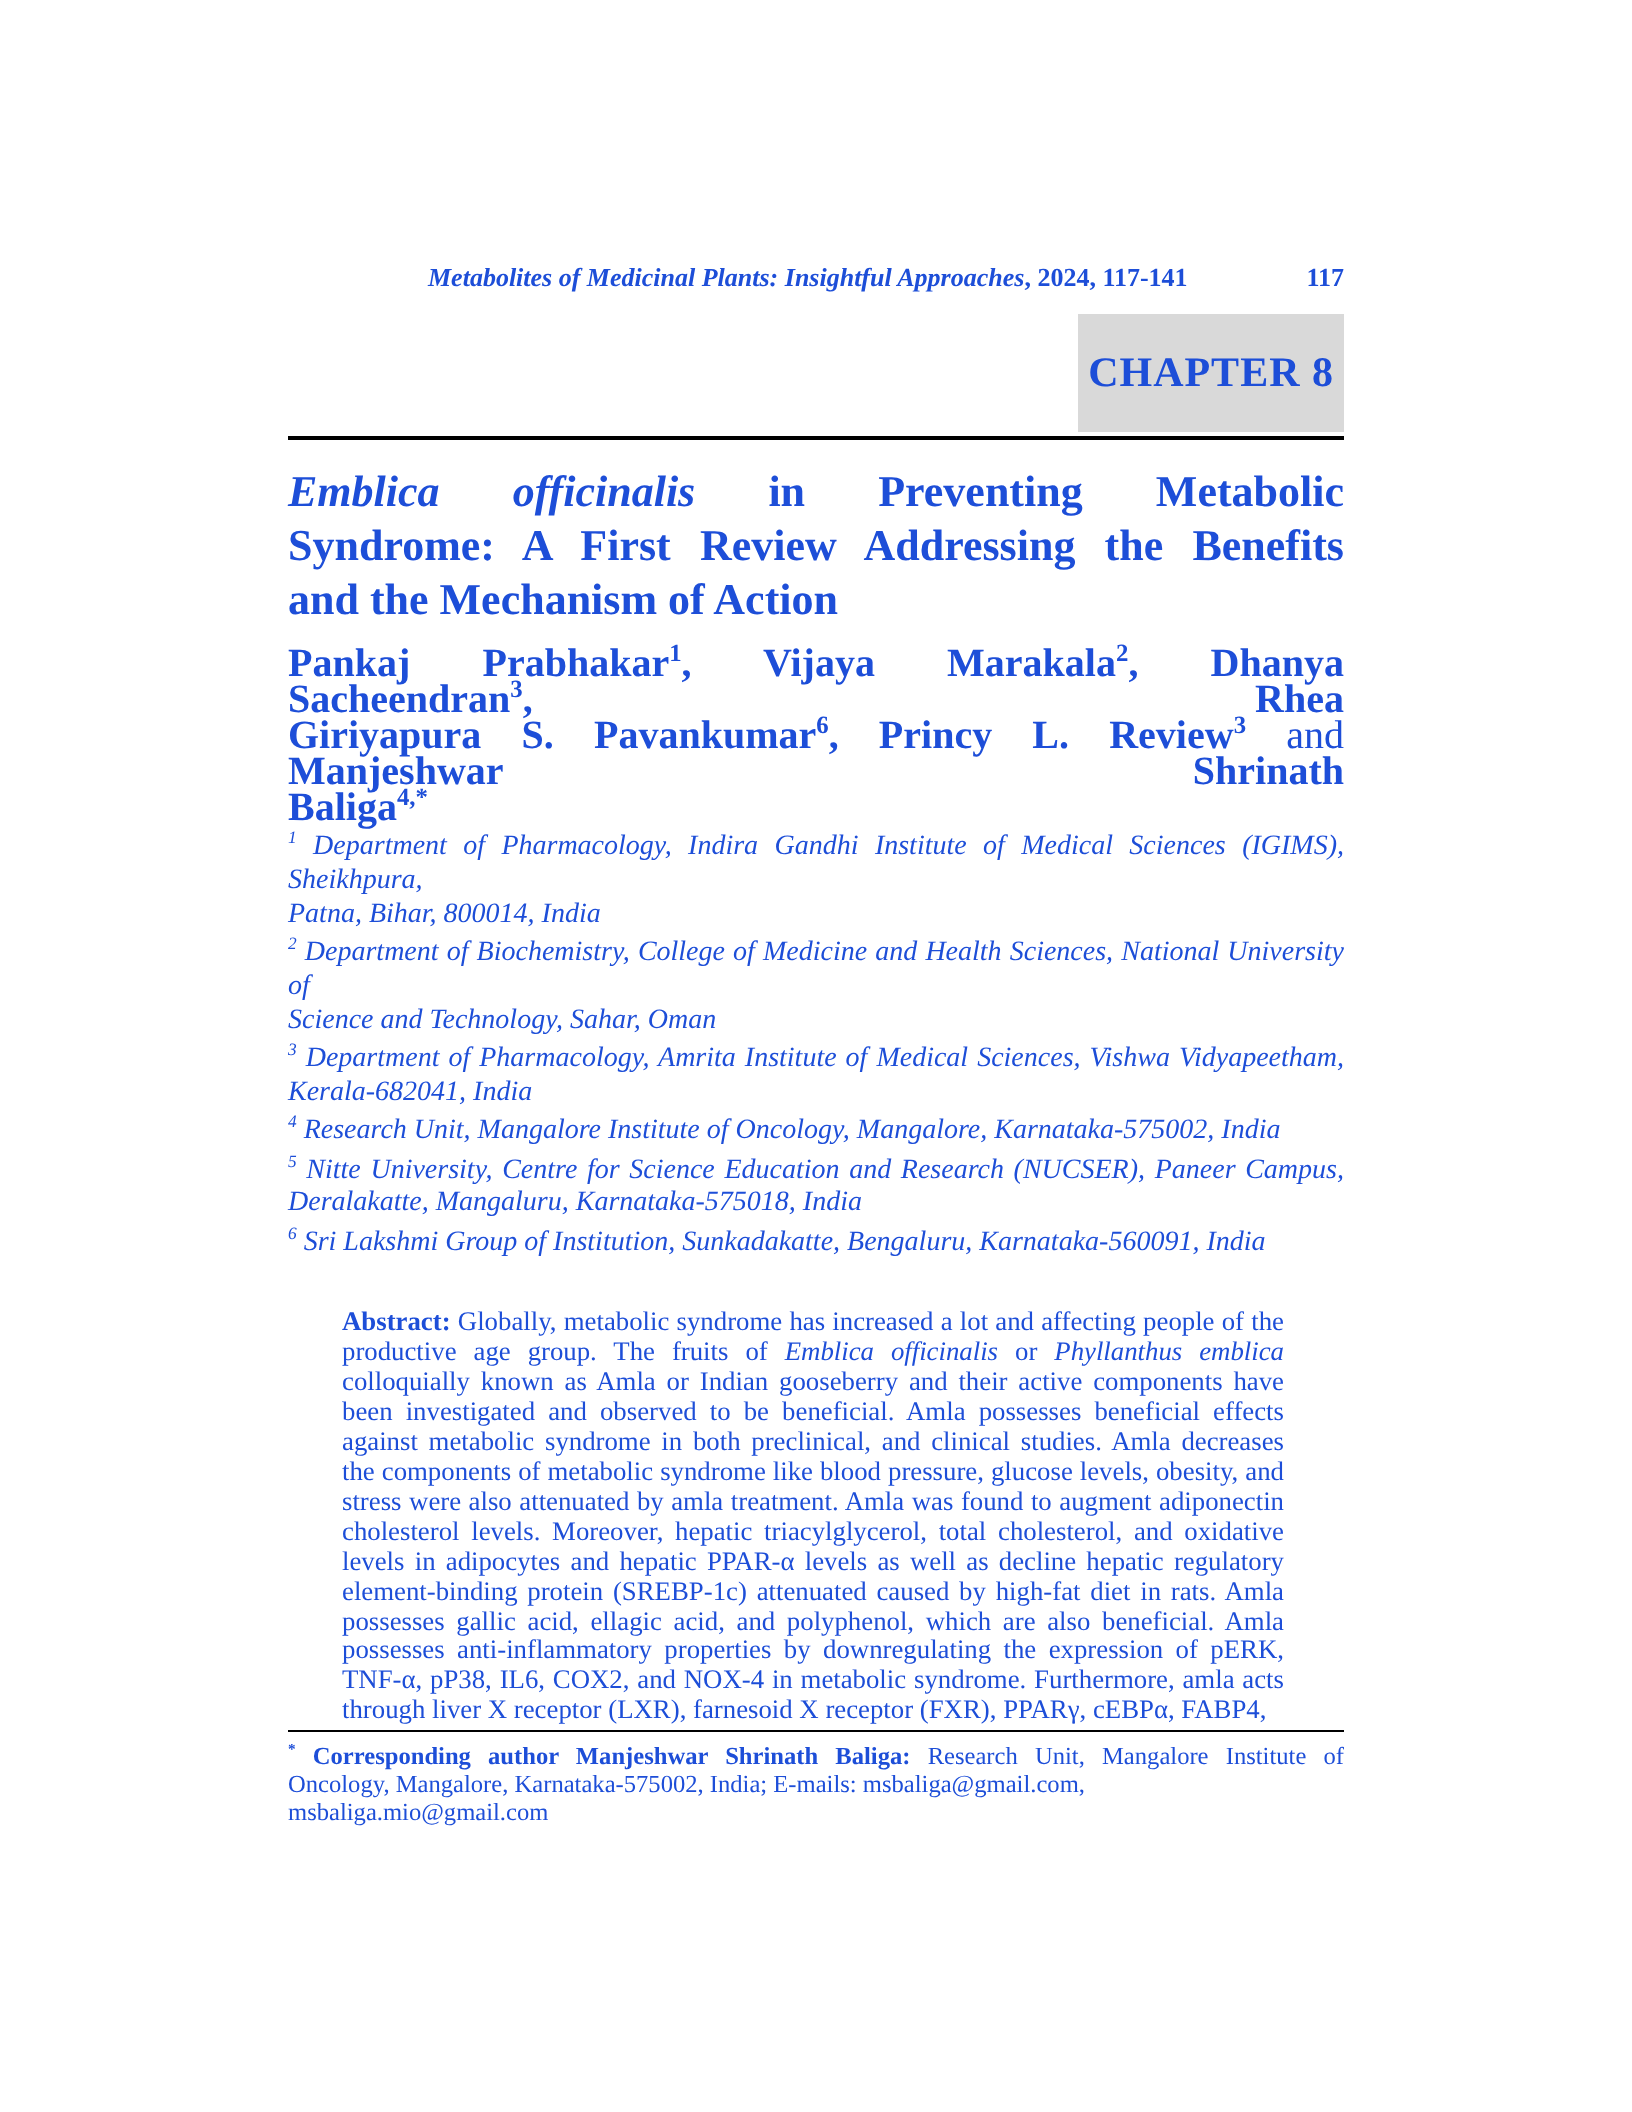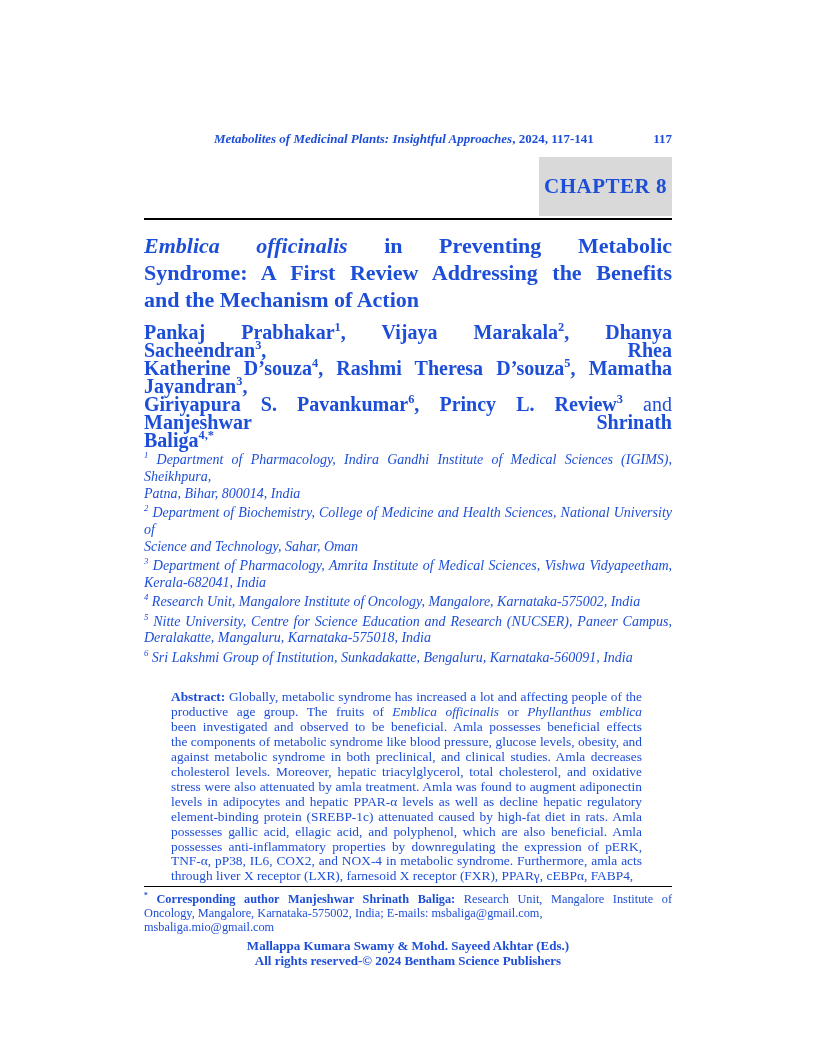--- a/index.html
+++ b/index.html
@@ -57,21 +57,20 @@
   <hr class="head-rule">
 
   <div class="title-block">
       <div class="jl"><span class="it">Emblica officinalis</span><span> in Preventing Metabolic</span></div>
       <div class="jl"><span>Syndrome: A First Review Addressing the Benefits</span></div>
       <div class="ll"><span>and the Mechanism of Action</span></div>
     </div>
 
   <div class="authors-block">
       <div class="jl"><span>Pankaj Prabhakar</span><sup>1</sup><span>, Vijaya Marakala</span><sup>2</sup><span>, Dhanya Sacheendran</span><sup>3</sup><span>, Rhea</span></div>
-      <div class="jl"><span>Katherine D’souza</span><sup>4</sup><span>, Rashmi Theresa D’souza</span><sup>5</sup><span>, Mamatha Jayandran</span><sup>3</sup><span>,</span></div>
       <div class="jl"><span>Giriyapura S. Pavankumar</span><sup>6</sup><span>, Princy L. Review</span><sup>3</sup><span class="rg"> and </span><span>Manjeshwar Shrinath</span></div>
       <div class="ll"><span>Baliga</span><sup>4,*</sup></div>
     </div>
 
   <div class="affil-block">
     <div class="aff-entry">
         <div class="jl"><sup>1</sup><span> Department of Pharmacology, Indira Gandhi Institute of Medical Sciences (IGIMS), Sheikhpura,</span></div>
         <div class="ll"><span>Patna, Bihar, 800014, India</span></div>
       </div>
     <div class="aff-entry">
@@ -90,38 +89,35 @@
         <div class="ll"><span>Deralakatte, Mangaluru, Karnataka-575018, India</span></div>
       </div>
     <div class="aff-entry">
         <div class="ll"><sup>6</sup><span> Sri Lakshmi Group of Institution, Sunkadakatte, Bengaluru, Karnataka-560091, India</span></div>
       </div>
   </div>
 
   <div class="abstract-block">
       <div class="jl"><span class="bd">Abstract:</span><span> Globally, metabolic syndrome has increased a lot and affecting people of the</span></div>
       <div class="jl"><span>productive age group. The fruits of </span><span class="it">Emblica officinalis</span><span> or </span><span class="it">Phyllanthus emblica</span></div>
+      <div class="jl"><span>colloquially known as Amla or Indian gooseberry and their active components have</span></div>
       <div class="jl"><span>been investigated and observed to be beneficial. Amla possesses beneficial effects</span></div>
+      <div class="jl"><span>against metabolic syndrome in both preclinical, and clinical studies. Amla decreases</span></div>
       <div class="jl"><span>the components of metabolic syndrome like blood pressure, glucose levels, obesity, and</span></div>
-      <div class="jl"><span>against metabolic syndrome in both preclinical, and clinical studies. Amla decreases</span></div>
+      <div class="jl"><span>stress were also attenuated by amla treatment. Amla was found to augment adiponectin</span></div>
       <div class="jl"><span>cholesterol levels. Moreover, hepatic triacylglycerol, total cholesterol, and oxidative</span></div>
-      <div class="jl"><span>stress were also attenuated by amla treatment. Amla was found to augment adiponectin</span></div>
       <div class="jl"><span>levels in adipocytes and hepatic PPAR-α levels as well as decline hepatic regulatory</span></div>
       <div class="jl"><span>element-binding protein (SREBP-1c) attenuated caused by high-fat diet in rats. Amla</span></div>
       <div class="jl"><span>possesses gallic acid, ellagic acid, and polyphenol, which are also beneficial. Amla</span></div>
       <div class="jl"><span>possesses anti-inflammatory properties by downregulating the expression of pERK,</span></div>
       <div class="jl"><span>TNF-α, pP38, IL6, COX2, and NOX-4 in metabolic syndrome. Furthermore, amla acts</span></div>
       <div class="ll"><span>through liver X receptor (LXR), farnesoid X receptor (FXR), PPARγ, cEBPα, FABP4,</span></div>
     </div>
 
   <hr class="foot-rule">
   <div class="footnote-block">
       <div class="jl"><sup class="bd">*</sup><span class="bd"> Corresponding author Manjeshwar Shrinath Baliga:</span><span> Research Unit, Mangalore Institute of</span></div>
       <div class="ll"><span>Oncology, Mangalore, Karnataka-575002, India; E-mails: msbaliga@gmail.com,</span></div>
       <div class="ll"><span>msbaliga.mio@gmail.com</span></div>
     </div>
 
-  <div class="bottom-footer">
-    <div>Mallappa Kumara Swamy &amp; Mohd. Sayeed Akhtar (Eds.)</div>
-    <div>All rights reserved-© 2024 Bentham Science Publishers</div>
-  </div>
 
 </div>
 
 </body></html>

